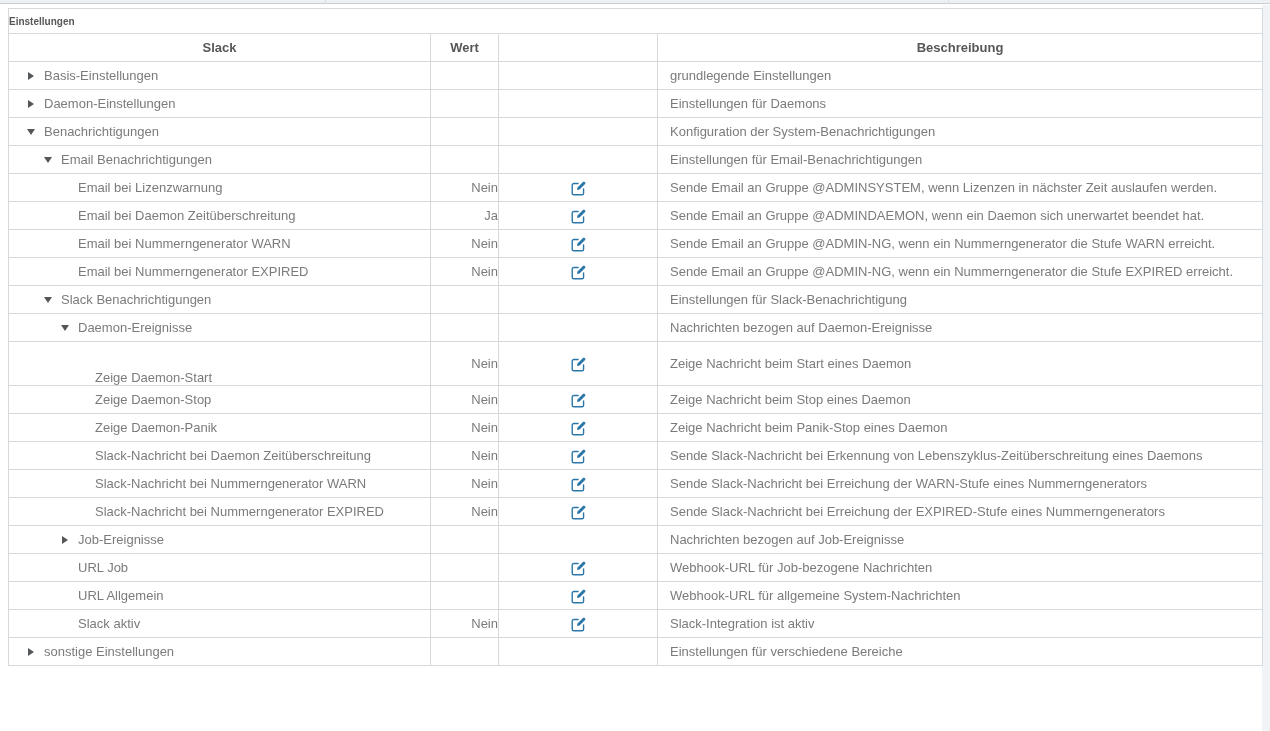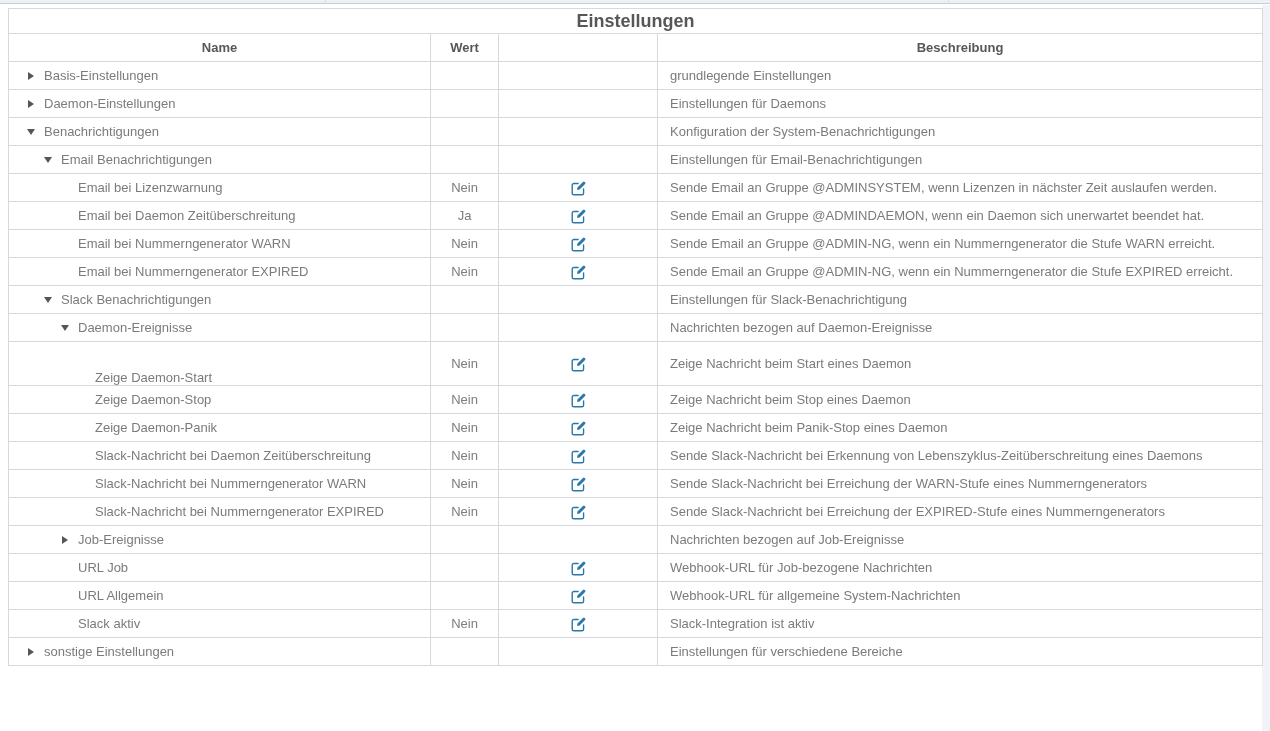--- a/index.html
+++ b/index.html
@@ -48,24 +48,24 @@
   col.c-desc{width:605px;}
   th,td{
     border:1px solid var(--border-inner);
     color:var(--text);
     font-weight:400;
     overflow:hidden;
     white-space:nowrap;
   }
   tr.title-row th{
     height:25px;
-    text-align:center;
+    text-align:left;
     font-weight:700;
     color:var(--header-text);
-    font-size:18px;
+    font-size:10px;
   }
   tr.header-row th{
     height:28px;
     text-align:center;
     font-weight:700;
     color:var(--header-text);
   }
   tbody td{height:28px;}
   td.name-cell{vertical-align:middle;}
   .tree{display:flex;align-items:center;}
@@ -79,21 +79,21 @@
     border-bottom:4.5px solid transparent;
     border-left:6px solid var(--arrow);
   }
   .arrow.arrow-down::before{
     content:"";display:block;width:0;height:0;
     border-left:4.5px solid transparent;
     border-right:4.5px solid transparent;
     border-top:6px solid var(--arrow);
   }
   .arrow.arrow-none{visibility:hidden;}
-  td.wert-cell{text-align:center;}
+  td.wert-cell{text-align:right;}
   td.edit-cell{text-align:center;vertical-align:middle;}
   .edit-btn{
     background:none;border:none;padding:0;cursor:pointer;
     color:var(--edit-icon);line-height:0;vertical-align:middle;
   }
   td.desc-cell{padding-left:12px;text-align:left;}
 </style>
 </head>
 <body>
 
@@ -109,21 +109,21 @@
     <col class="c-name">
       <col class="c-wert">
       <col class="c-edit">
       <col class="c-desc">
   </colgroup>
   <thead>
     <tr class="title-row">
       <th colspan="4">Einstellungen</th>
     </tr>
     <tr class="header-row">
-      <th>Name</th>
+      <th>Slack</th>
       <th>Wert</th>
       <th></th>
       <th>Beschreibung</th>
     </tr>
   </thead>
   <tbody>
       <tr>
     <td class="name-cell">
       <div class="tree" style="padding-left: 17px;">
         <span class="arrow arrow-right"></span>

